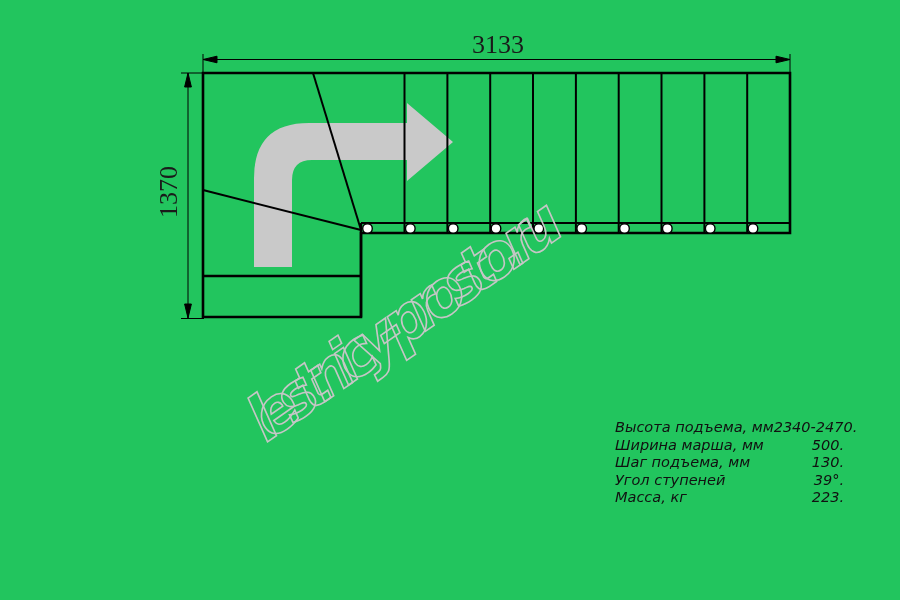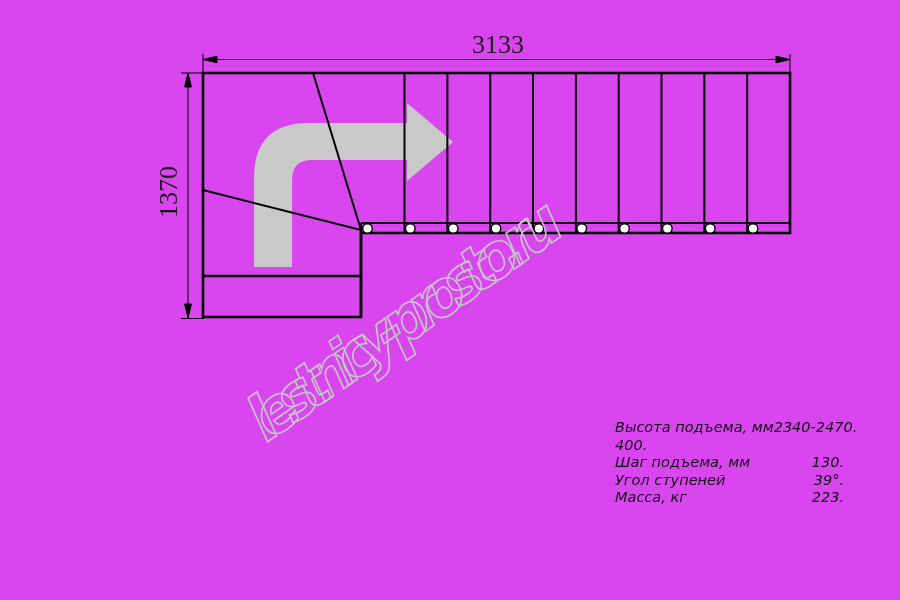--- a/index.html
+++ b/index.html
@@ -4,21 +4,21 @@
 <style>
   html, body {
     margin: 0;
     padding: 0;
     background: #ffffff;
   }
   #stage {
     position: relative;
     width: 900px;
     height: 600px;
-    background: #d946ef;
+    background: #22c55e;
     overflow: hidden;
     font-family: "DejaVu Sans", sans-serif;
   }
   #plan-svg {
     position: absolute;
     left: 0;
     top: 0;
   }
   .dim-text {
     font-family: "Liberation Serif", serif;
@@ -116,21 +116,22 @@
 
     <text class="watermark-text" transform="translate(266,443) rotate(-35)" letter-spacing="-15" stroke="#c6c6c6">lestnicy-prosto.ru</text>
   </svg>
 
   <div class="specs">
     <div class="spec-row">
       <span class="spec-label">Высота подъема, мм</span>
       <span class="spec-value">2340-2470.</span>
     </div>
     <div class="spec-row">
-      <span class="spec-value">400.</span>
+      <span class="spec-label">Ширина марша, мм</span>
+      <span class="spec-value">500.</span>
     </div>
     <div class="spec-row">
       <span class="spec-label">Шаг подъема, мм</span>
       <span class="spec-value">130.</span>
     </div>
     <div class="spec-row">
       <span class="spec-label">Угол ступеней</span>
       <span class="spec-value">39°.</span>
     </div>
     <div class="spec-row">

